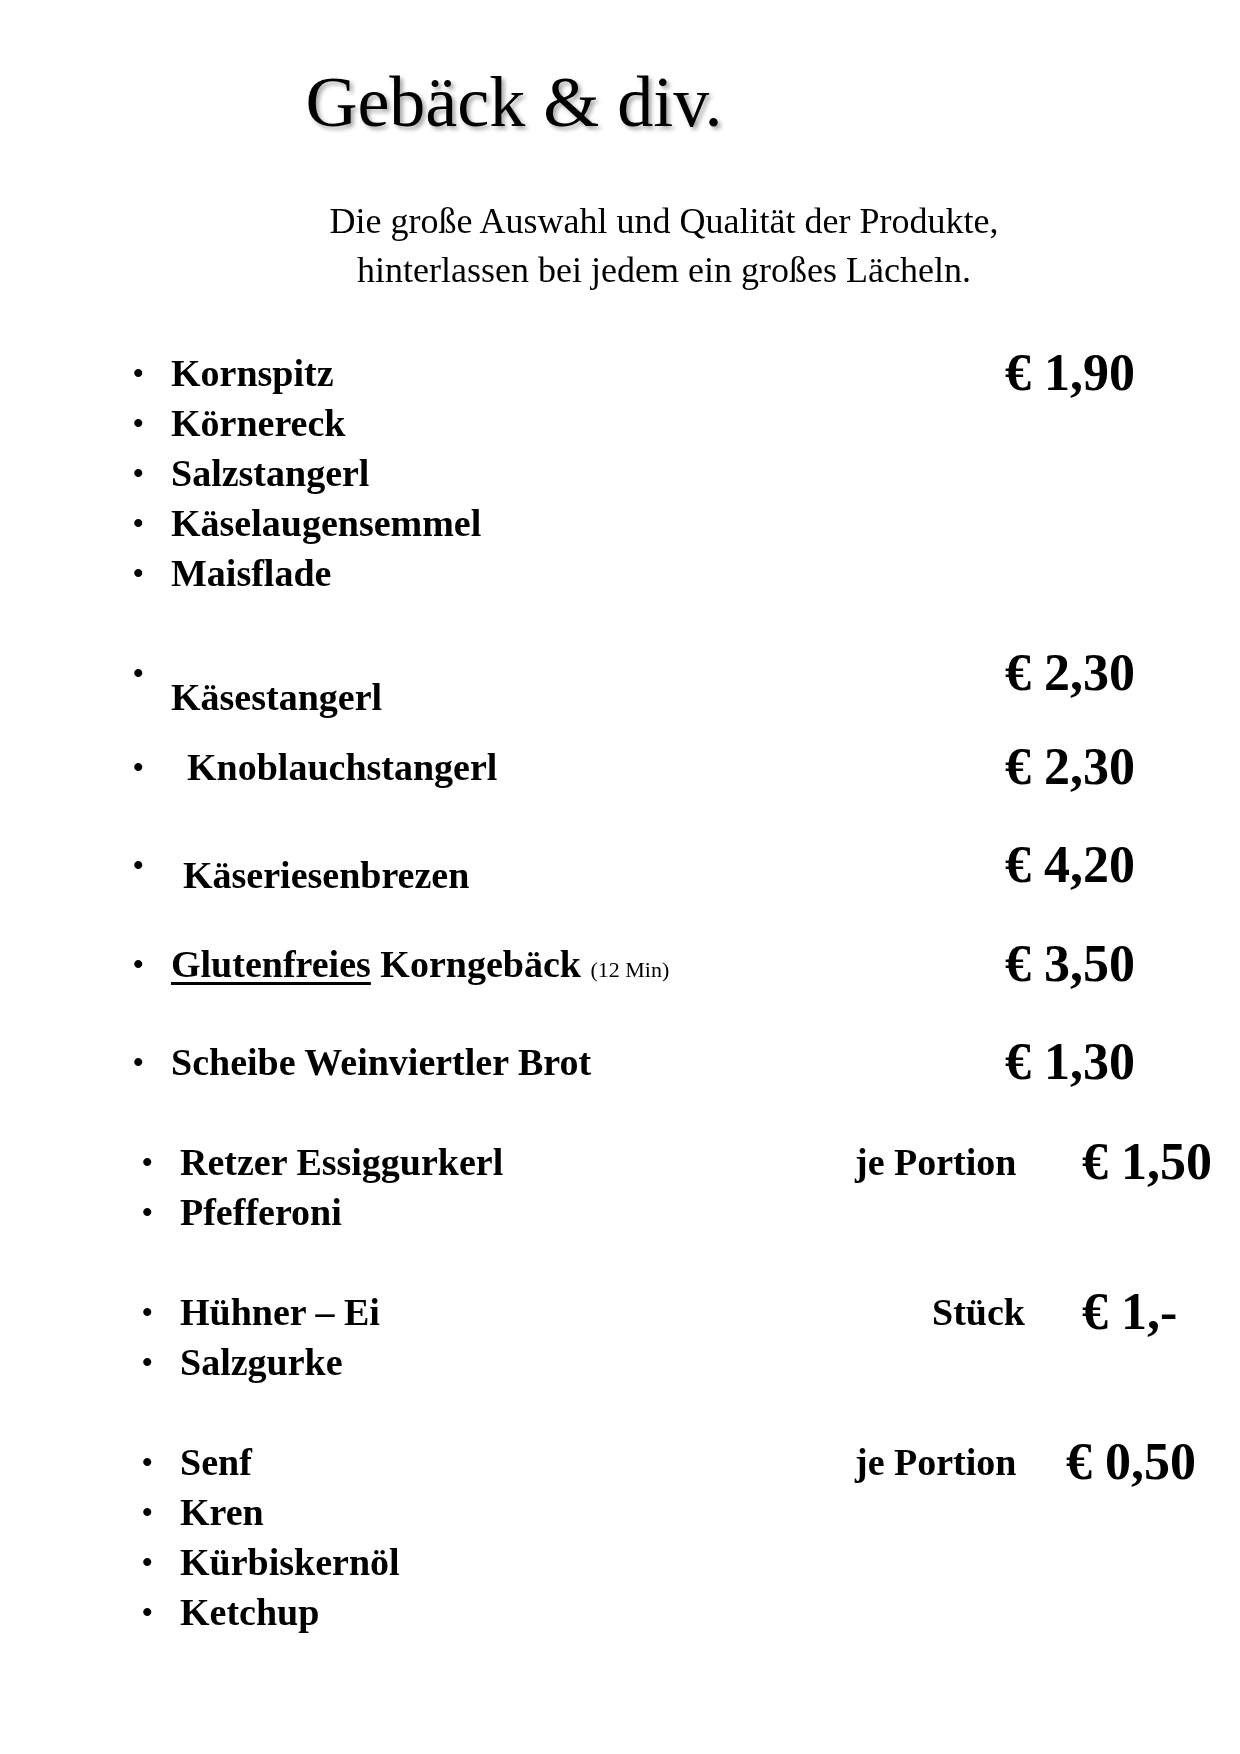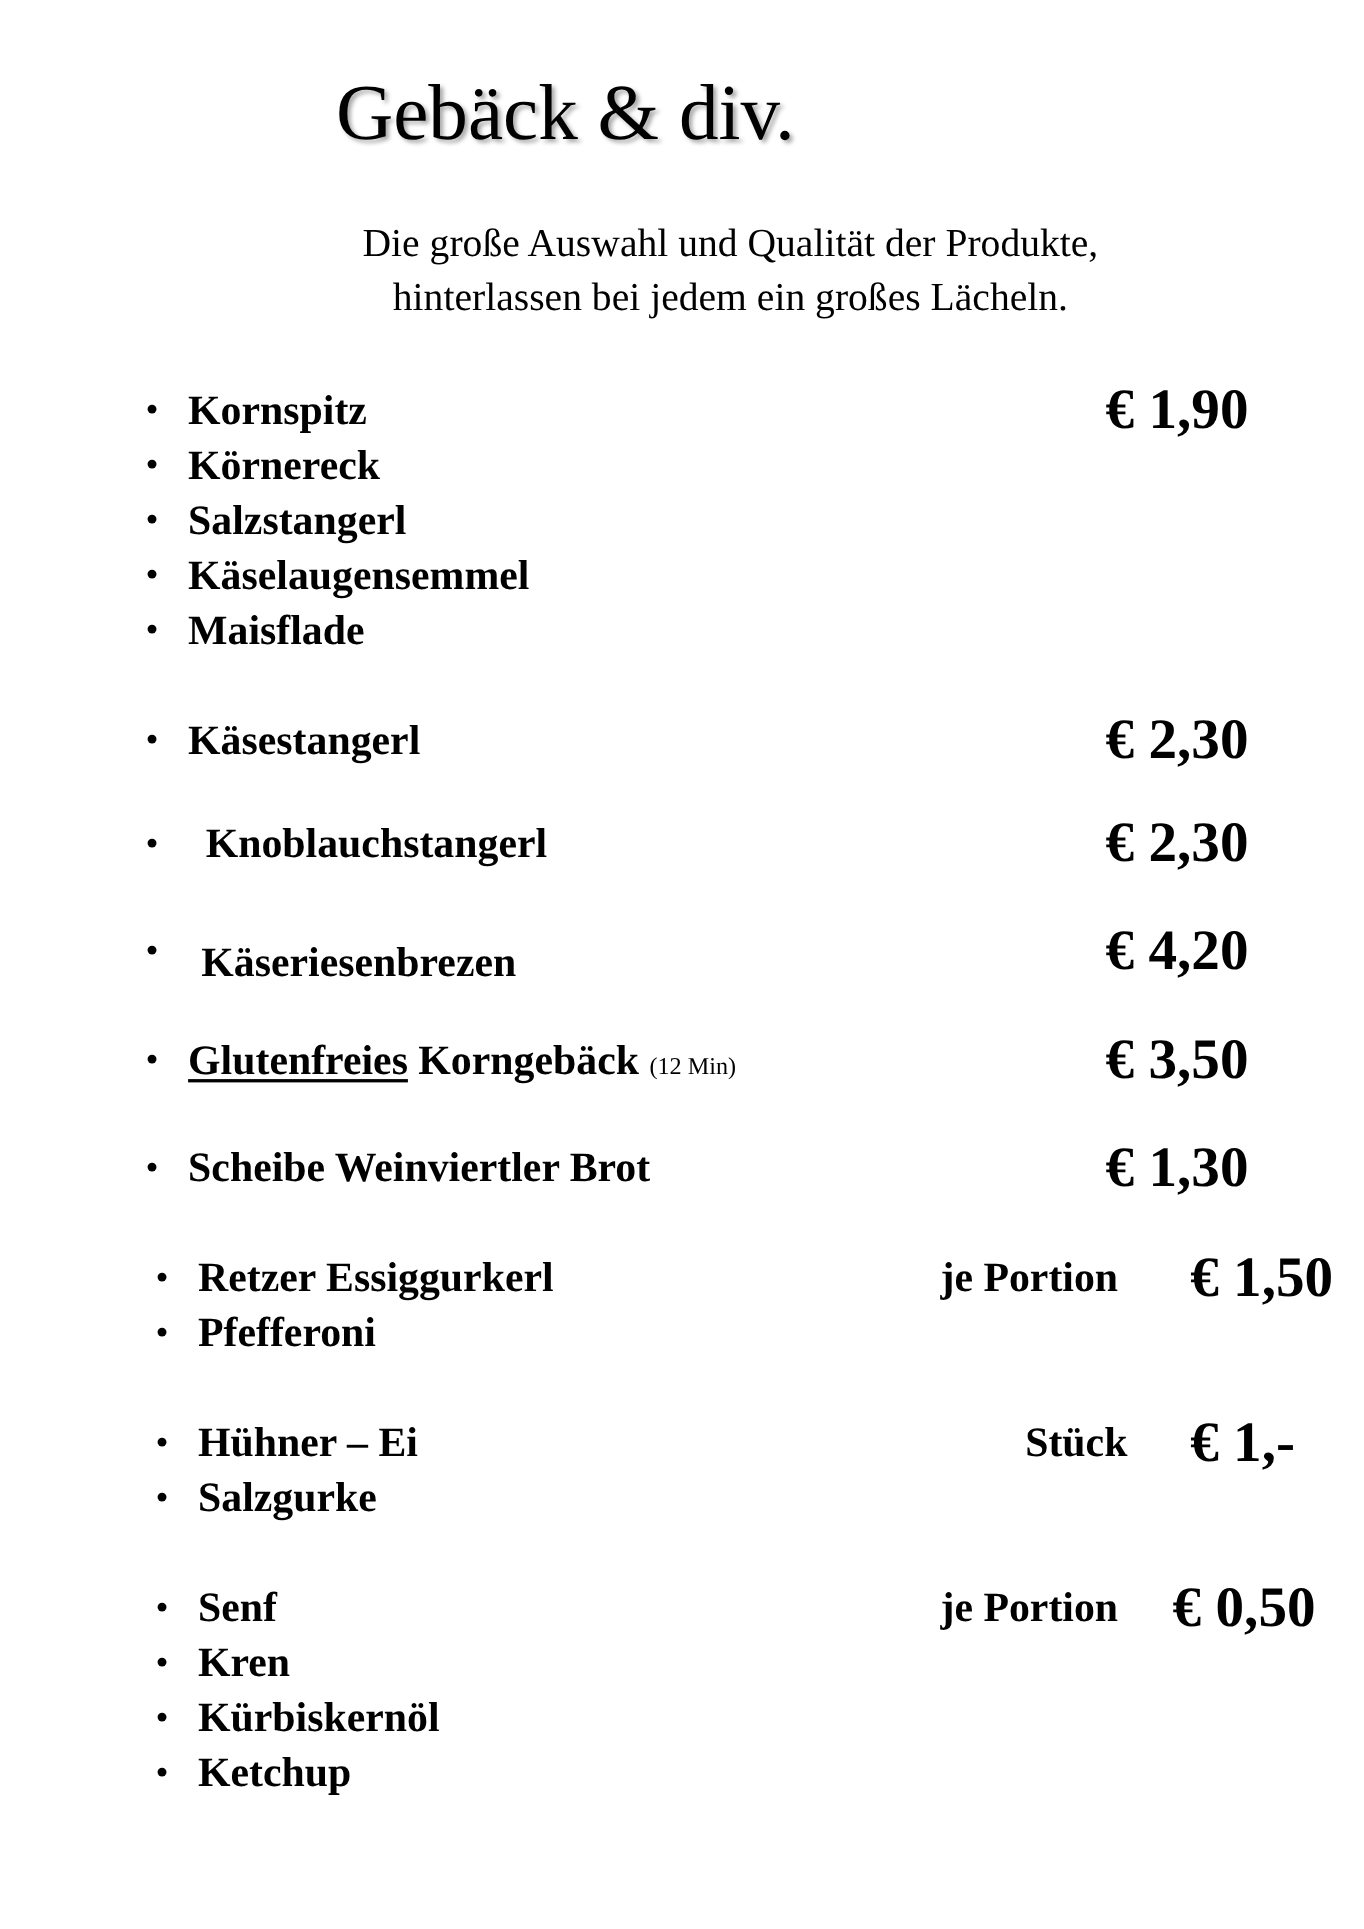--- a/index.html
+++ b/index.html
@@ -43,21 +43,21 @@
   <span class="bullet" style="left:133px;">•</span>
   <span class="name" style="left:171px;">Käselaugensemmel</span>
 </div>
 <div class="row" style="top:551px;">
   <span class="bullet" style="left:133px;">•</span>
   <span class="name" style="left:171px;">Maisflade</span>
 </div>
 
 <div class="row" style="top:651px;">
   <span class="bullet" style="left:133px;">•</span>
-  <span class="name" style="left:171px;">Käsestangerl</span>
+  <span class="name" style="left:171px;margin-top:24px;">Käsestangerl</span>
   <span class="price" style="left:1005px;">€ 2,30</span>
 </div>
 
 <div class="row" style="top:745px;">
   <span class="bullet" style="left:133px;">•</span>
   <span class="name" style="left:171px;margin-left:16px;">Knoblauchstangerl</span>
   <span class="price" style="left:1005px;">€ 2,30</span>
 </div>
 
 <div class="row" style="top:843px;">

